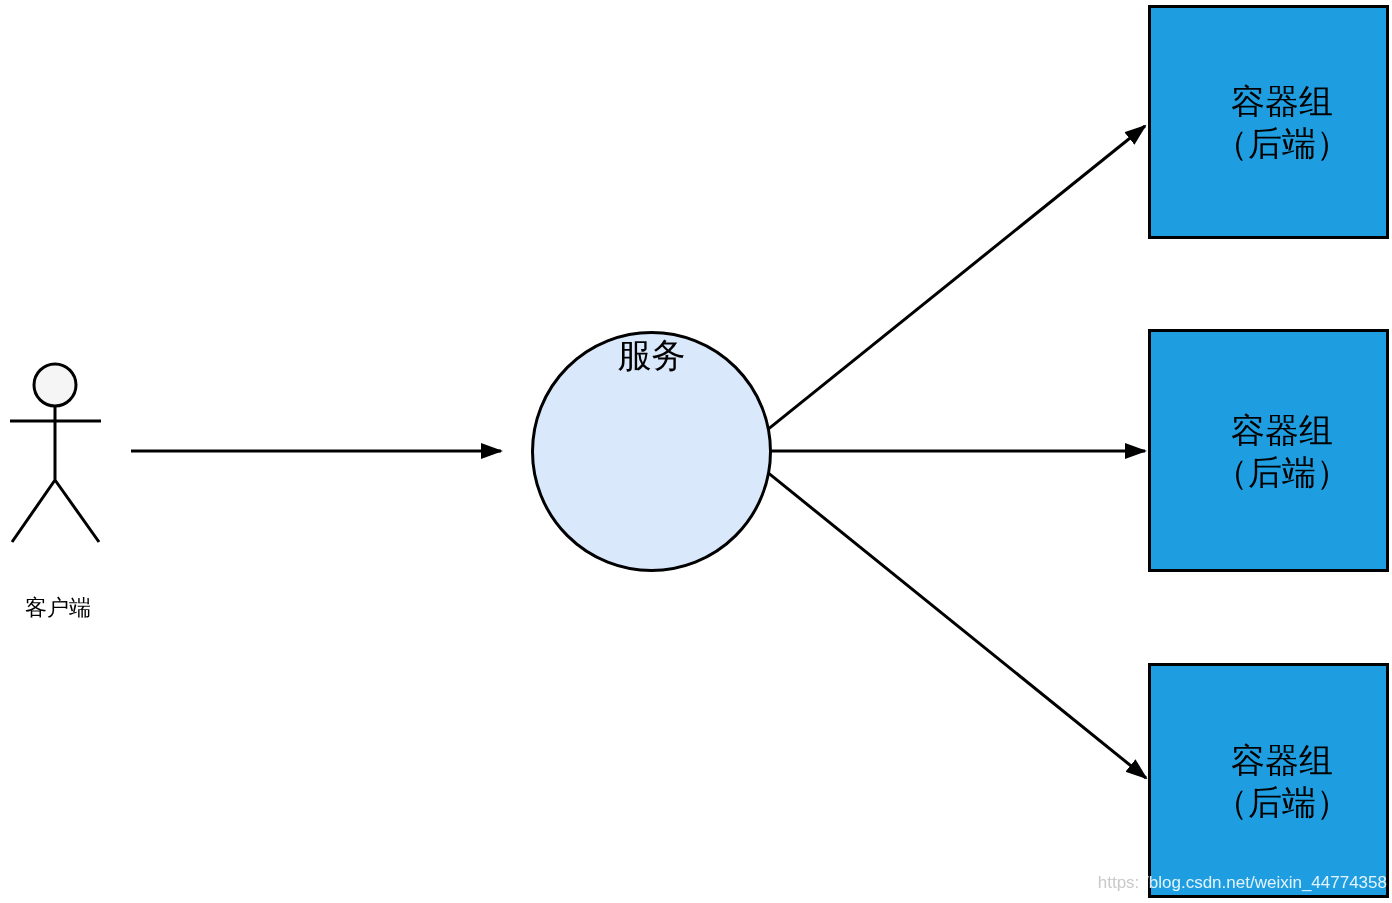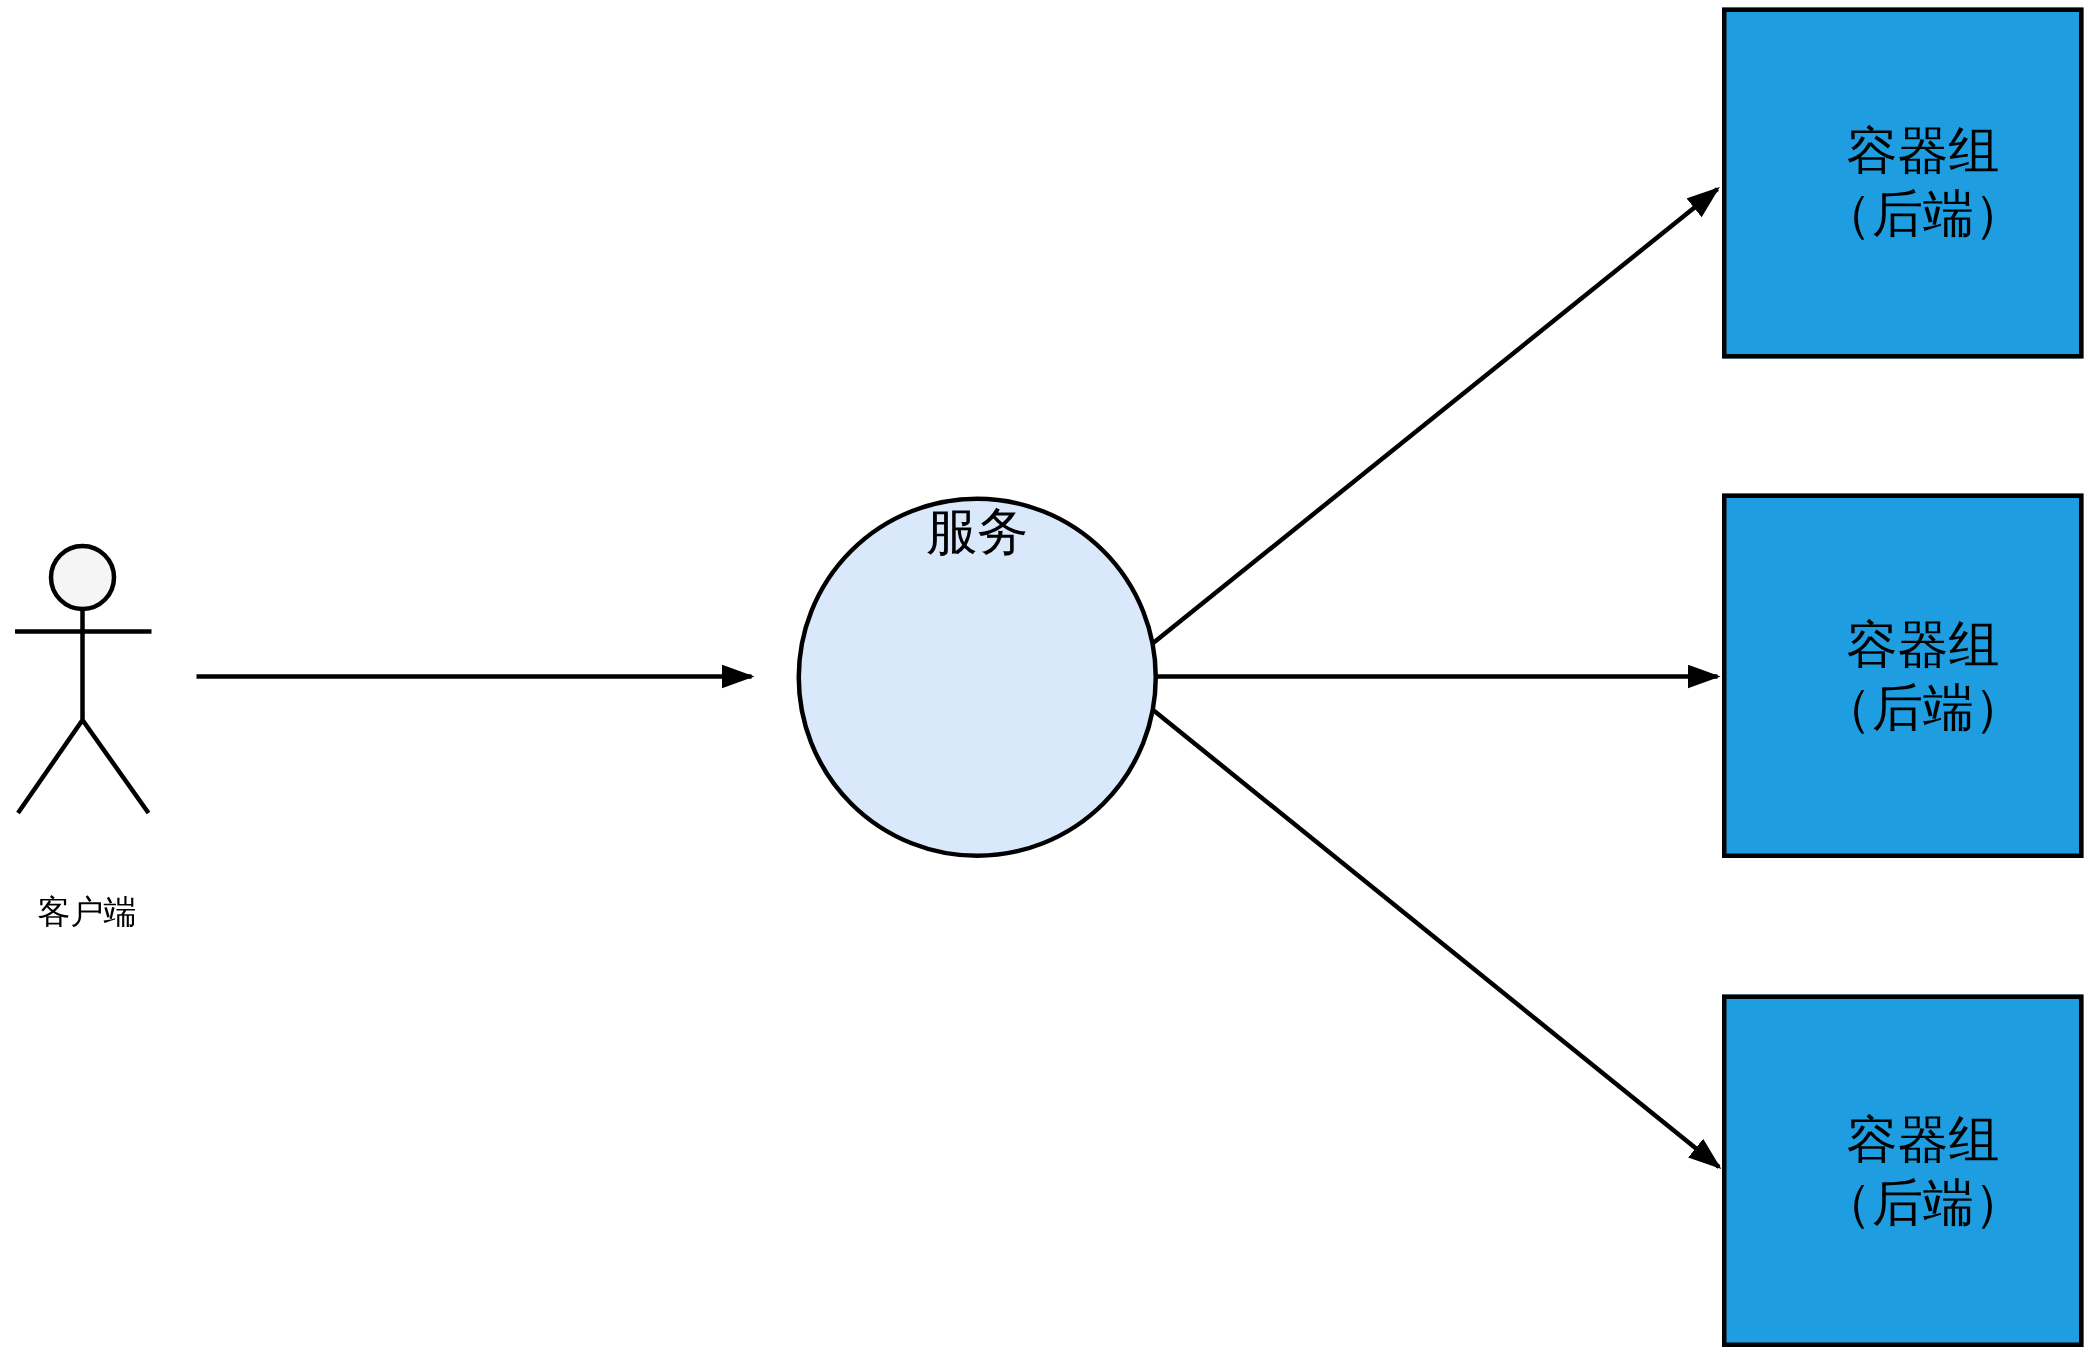--- a/index.html
+++ b/index.html
@@ -87,14 +87,17 @@
     <span>容器组</span>
     <span>（后端）</span>
   </div>
   <div class="backend-box backend-bottom">
     <span>容器组</span>
     <span>（后端）</span>
   </div>
 
   <div class="client-label">客户端</div>
 
+  <div class="watermark">
+    <span class="wm-prefix">https:</span><span class="wm-rest">//blog.csdn.net/weixin_44774358</span>
+  </div>
 
 </div>
 
 </body></html>

